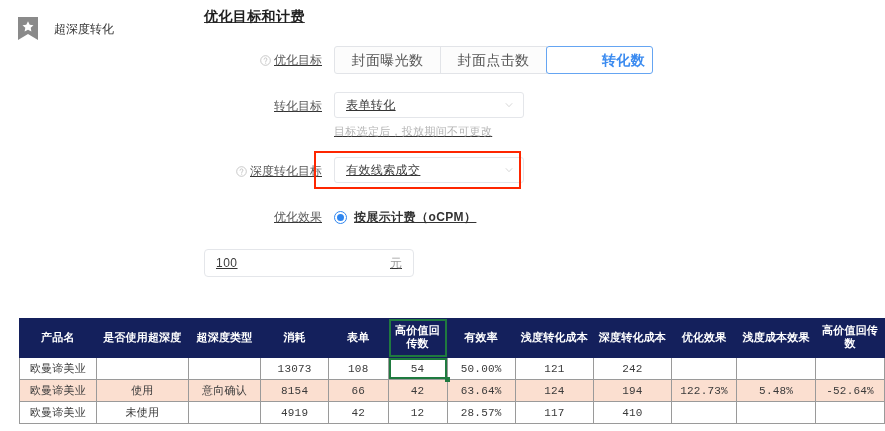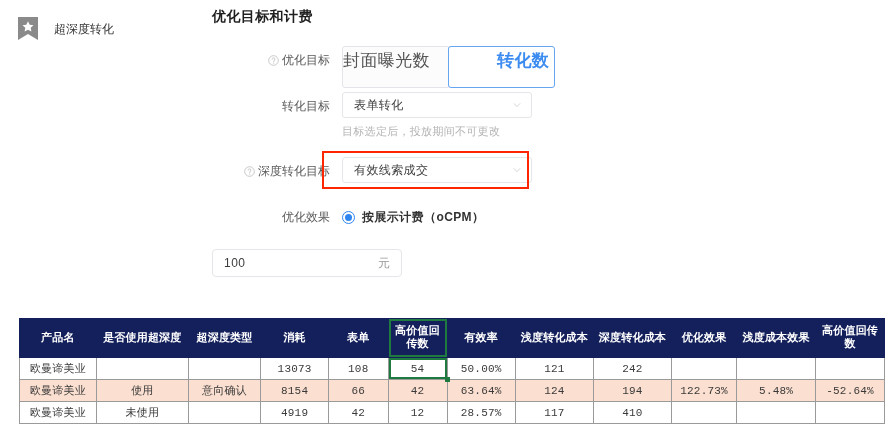--- a/index.html
+++ b/index.html
@@ -28,23 +28,24 @@
   }
   #bookmark-icon {
     width: 24px;
     height: 26px;
     display: block;
   }
 
   
   #form-panel {
     position: absolute;
-    left: 212px;
+    left: 204px;
     top: 8px;
     width: 660px;
+    text-decoration: underline;
   }
   #form-title {
     font-size: 14px;
     font-weight: bold;
     color: #1f1f1f;
     margin: 0 0 20px 0;
     letter-spacing: .4px;
   }
   .form-row {
     display: flex;
@@ -76,23 +77,24 @@
   }
   .form-control { flex: 1 1 auto; }
 
   
   .segmented {
     display: inline-flex;
     height: 28px;
   }
   .seg-item {
     width: 107px;
-    height: 42px;
+    height: 28px;
     line-height: 27px;
-    font-size: 17px;
+    text-align: center;
+    font-size: 14px;
     color: #555555;
     background: #fcfcfc;
     border: 1px solid #e2e4e8;
     margin-left: -1px;
     box-sizing: border-box;
     letter-spacing: .4px;
     cursor: pointer;
   }
   .seg-item:first-child {
     margin-left: 0;
@@ -182,21 +184,21 @@
   }
   .radio-text {
     font-size: 12px;
     color: #333333;
     font-weight: bold;
     letter-spacing: .4px;
   }
 
   
   .price-input {
-    width: 190px;
+    width: 210px;
     height: 28px;
     box-sizing: border-box;
     border: 1px solid #e4e6ea;
     border-radius: 4px;
     background: #ffffff;
     display: flex;
     align-items: center;
     padding: 0 11px;
   }
   .price-value {
@@ -282,20 +284,21 @@
       <svg class="help-icon" viewBox="0 0 16 16">
         <circle cx="8" cy="8" r="7" fill="none" stroke="#9a9a9a" stroke-width="1.1"></circle>
         <path d="M5.9 6.1 a2.1 2.1 0 1 1 2.6 2.2 v1.2" fill="none" stroke="#9a9a9a" stroke-width="1.1" stroke-linecap="round"></path>
         <circle cx="8.2" cy="11.6" r=".85" fill="#9a9a9a"></circle>
       </svg>
       <span>优化目标</span>
     </div>
     <div class="form-control">
       <div class="segmented">
         <div class="seg-item">封面曝光数</div>
+        <div class="seg-item">封面点击数</div>
         <div class="seg-item selected">转化数</div>
       </div>
     </div>
   </div>
 
   <div class="form-row">
     <div class="form-label">
       <span>转化目标</span>
     </div>
     <div class="form-control">

